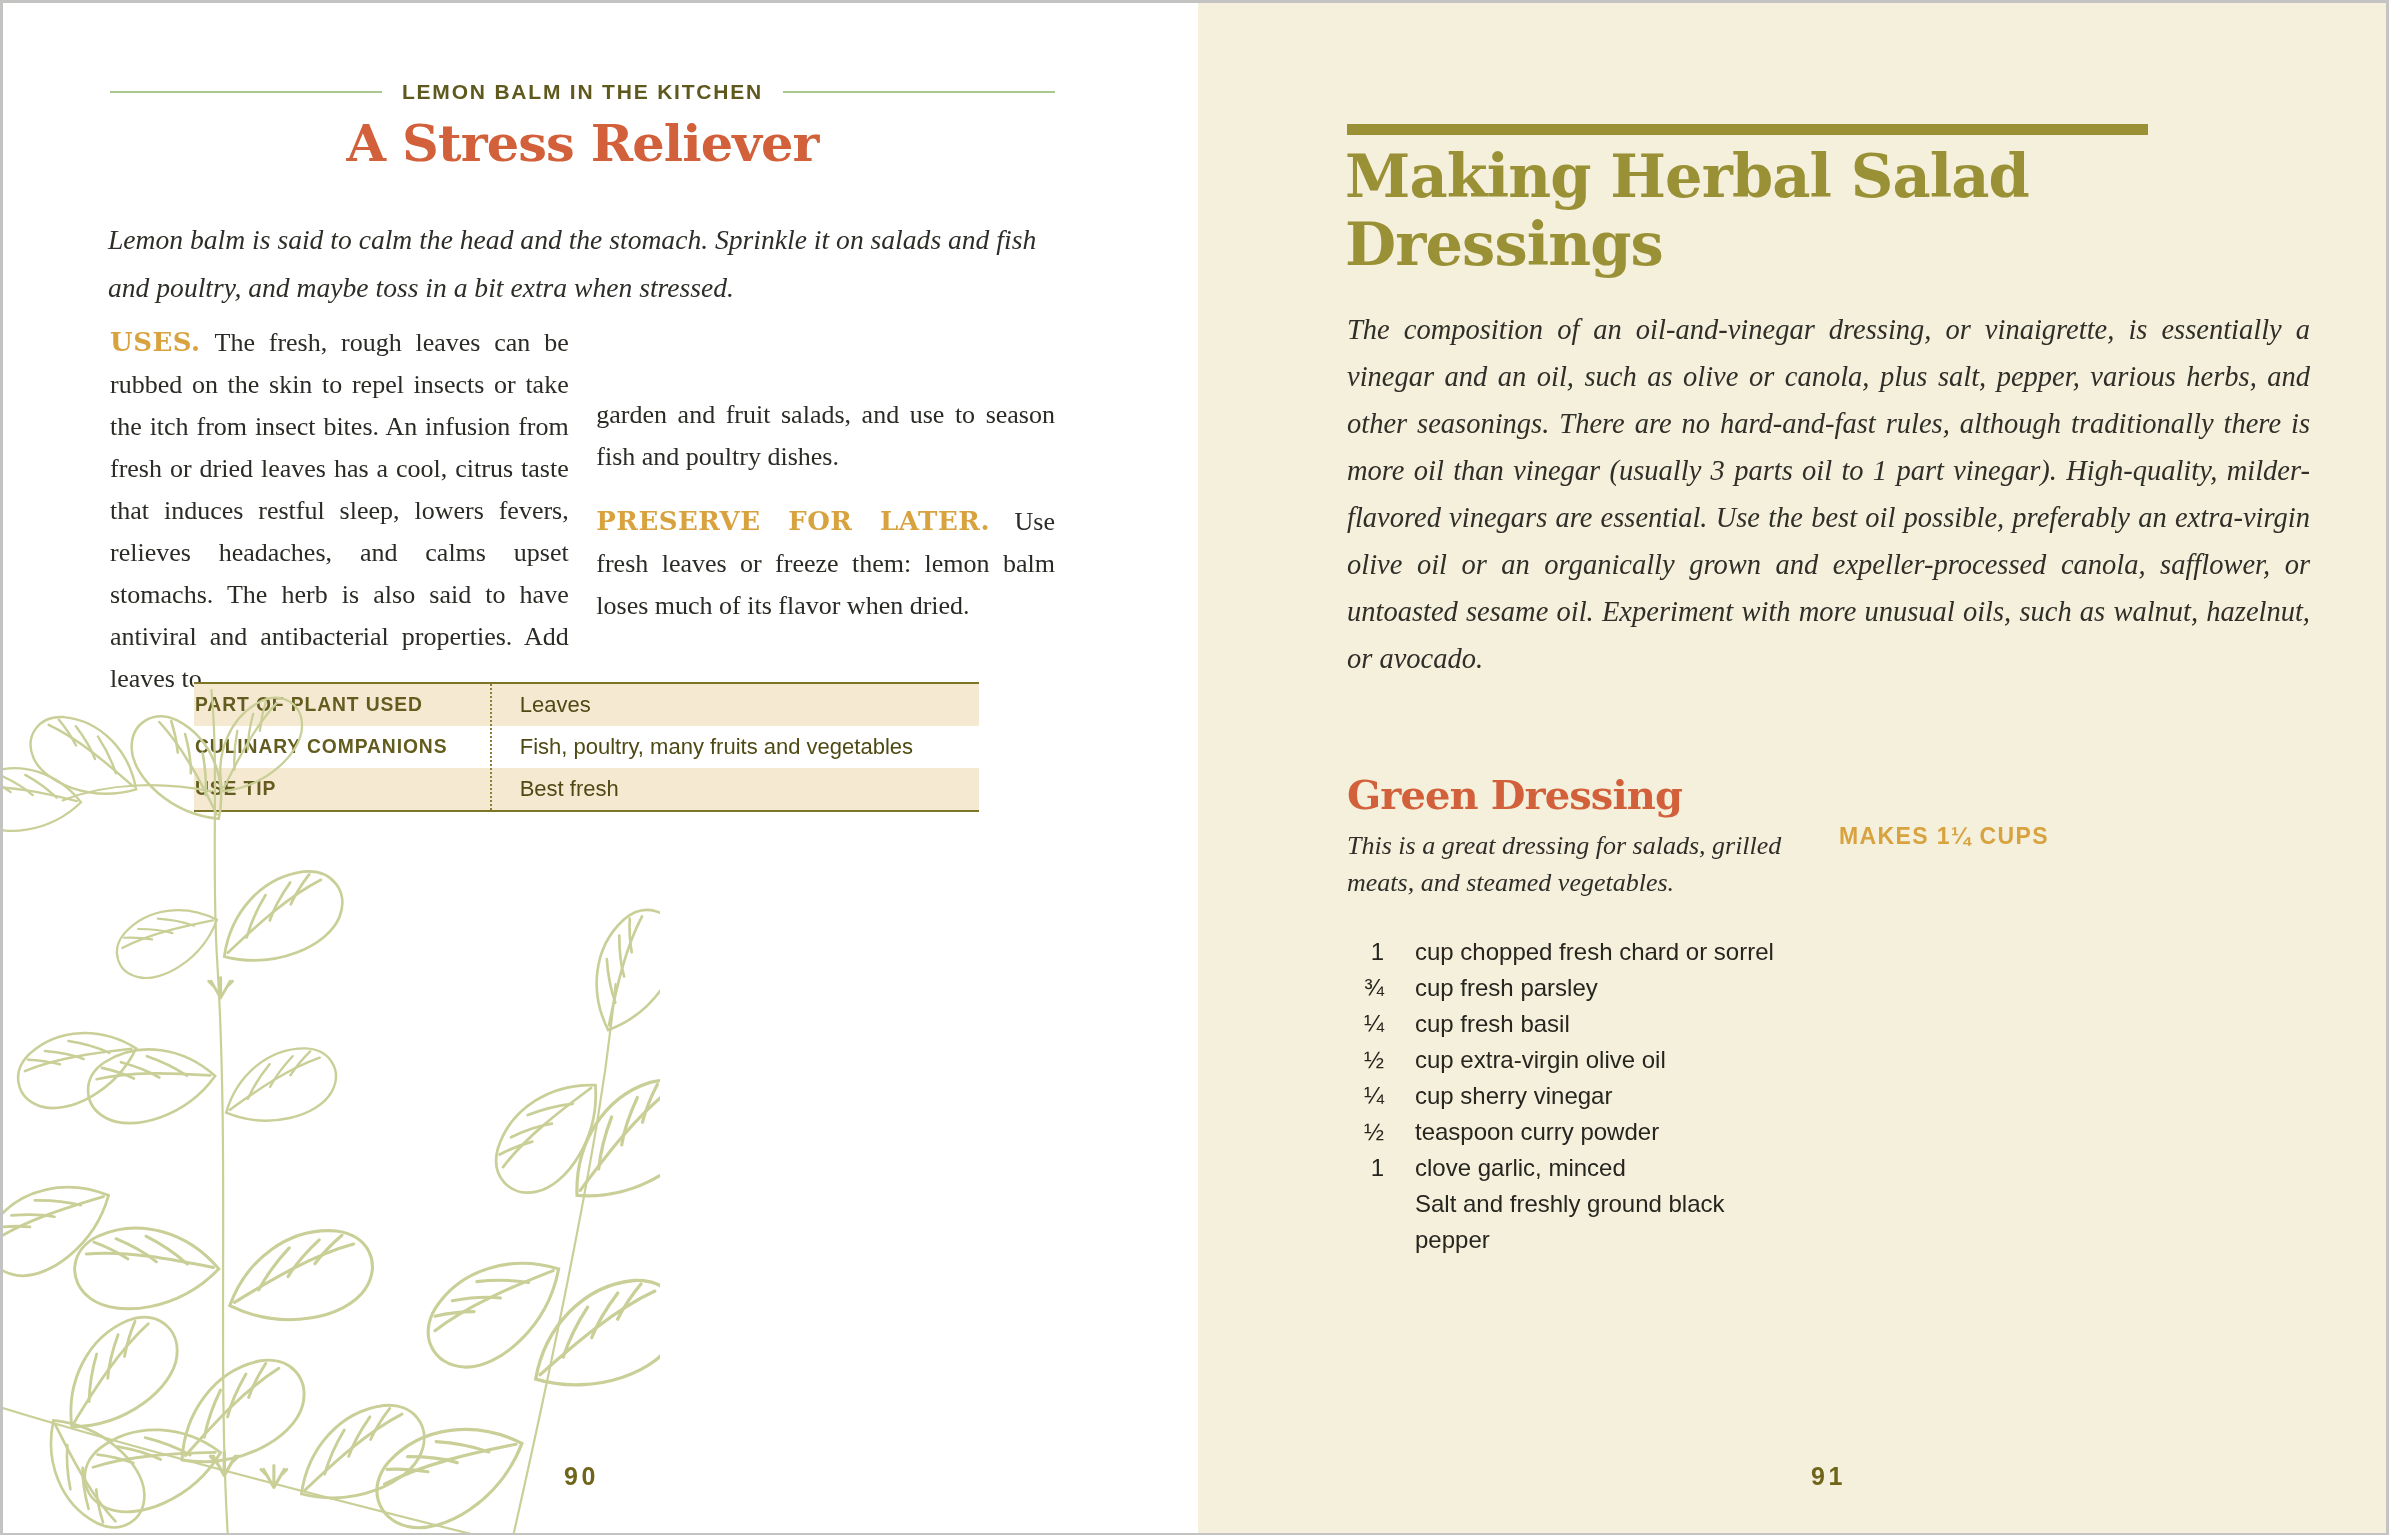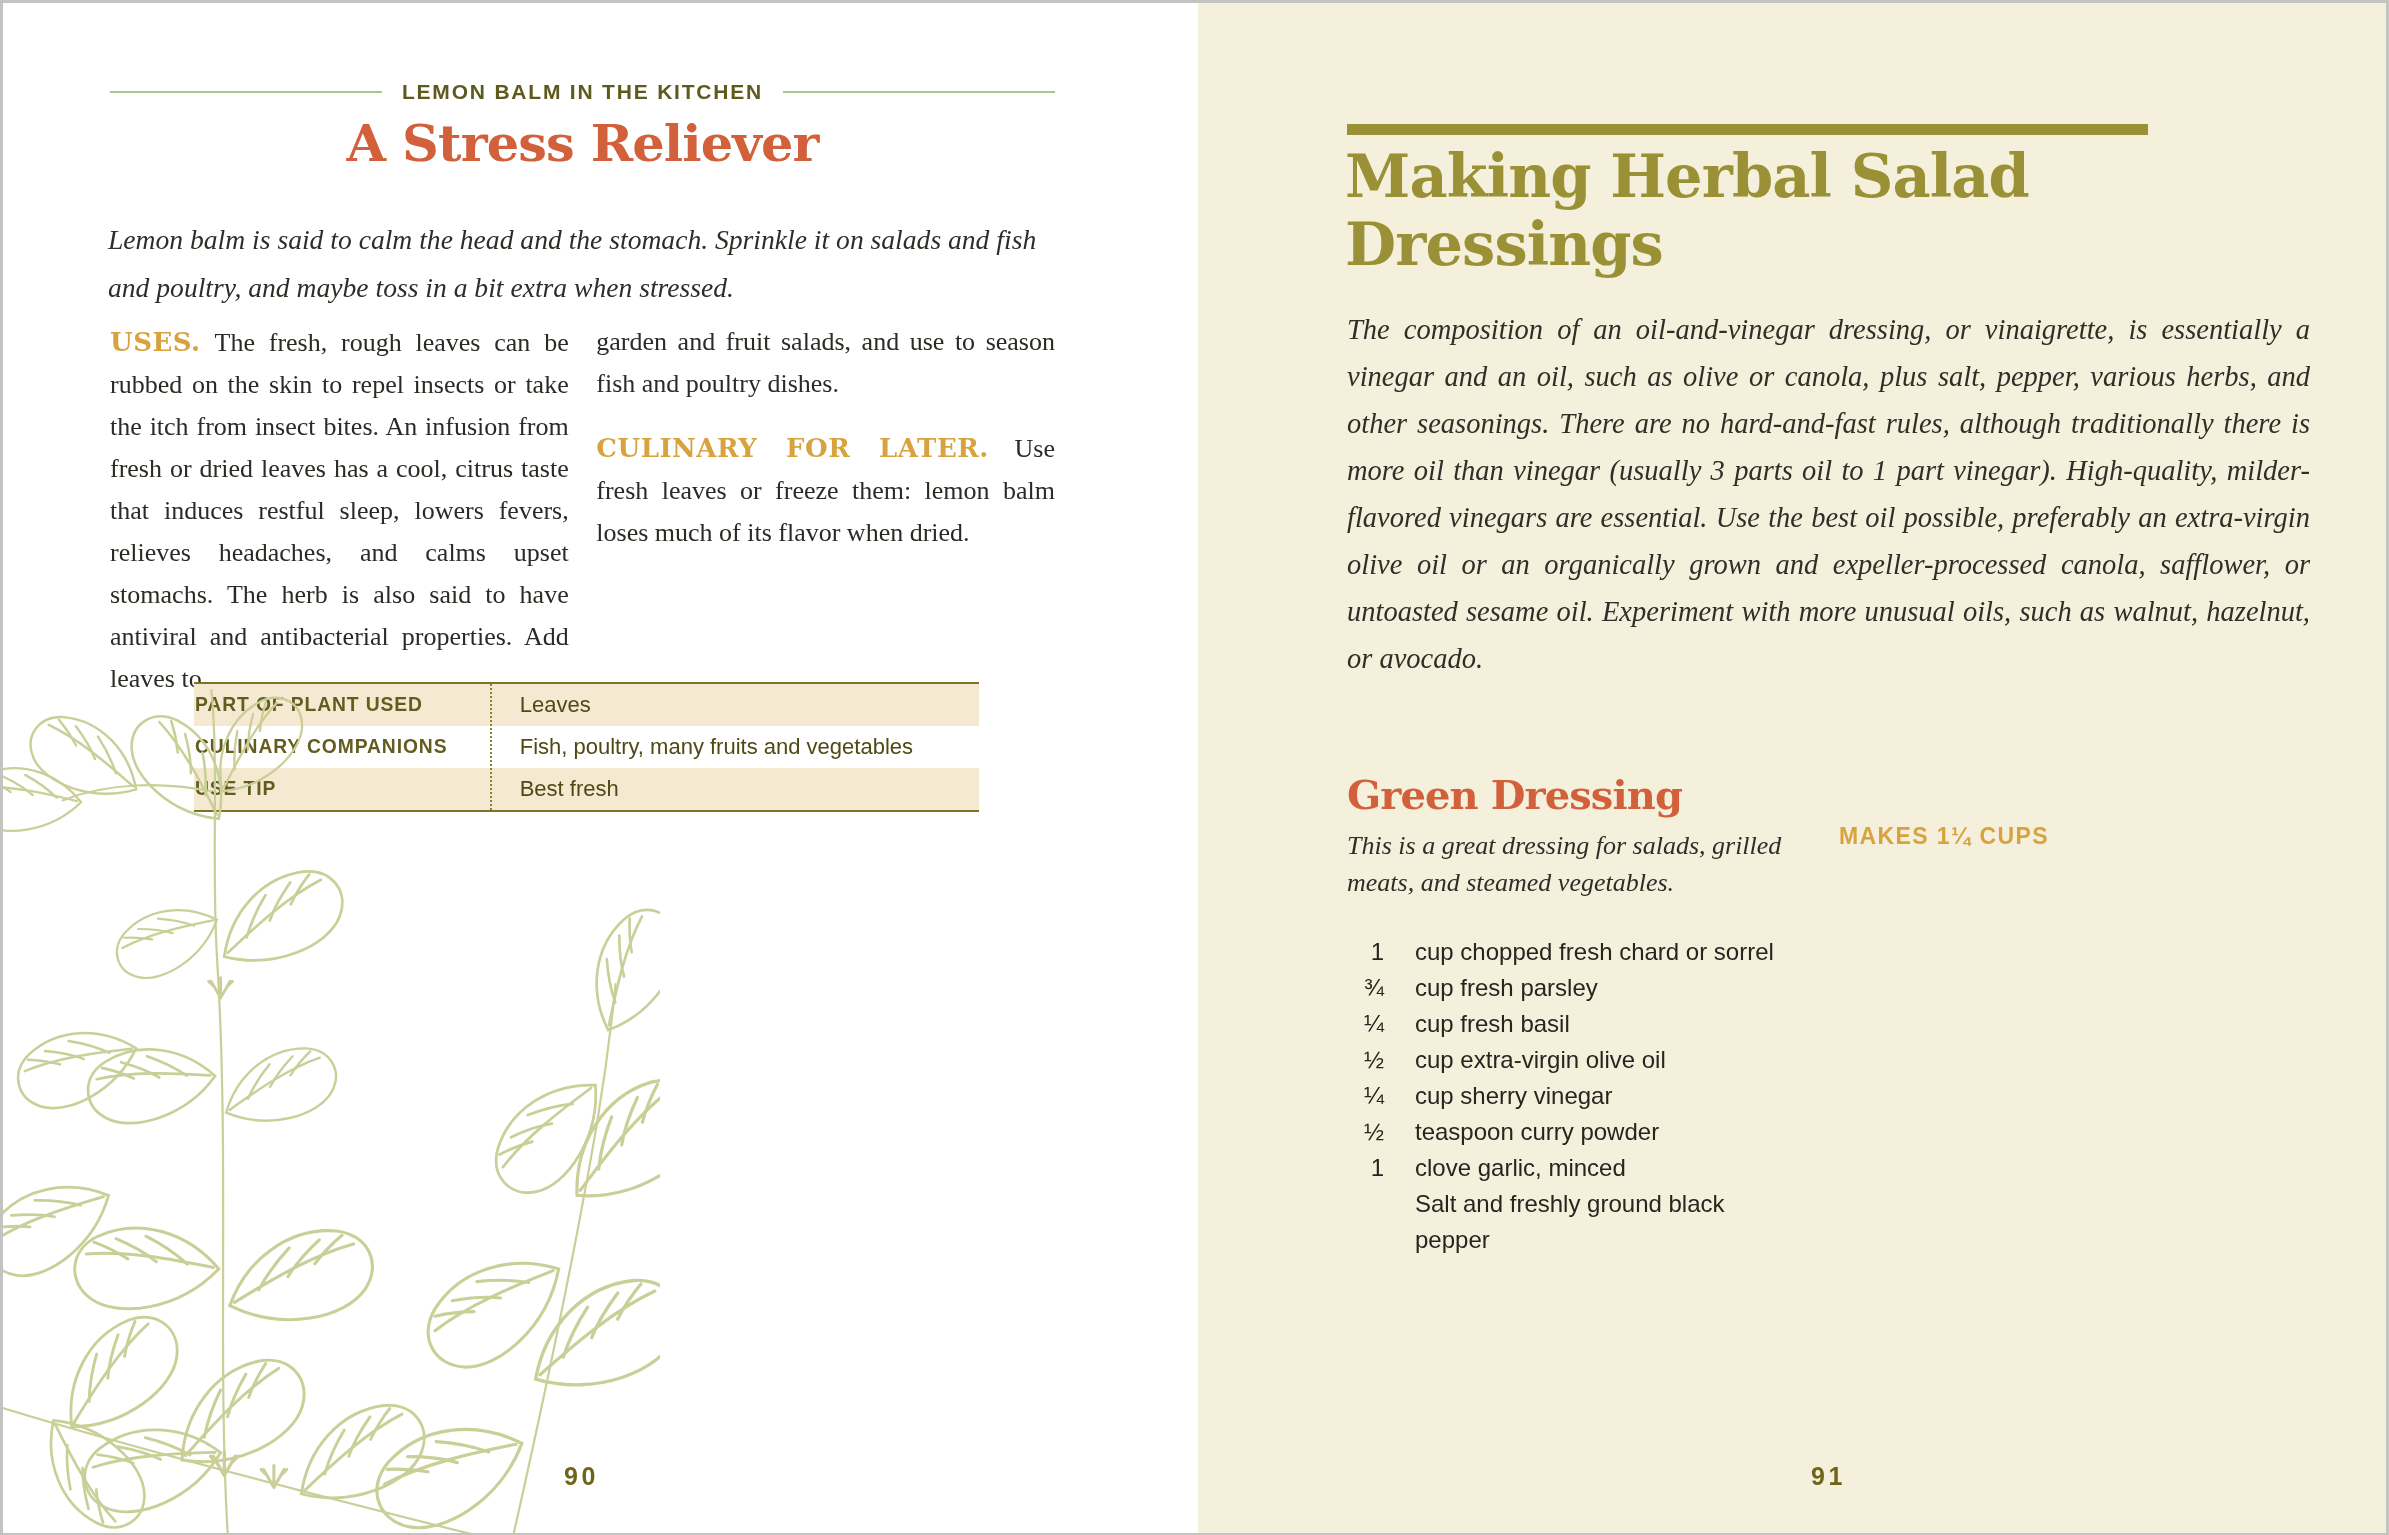--- a/index.html
+++ b/index.html
@@ -14,21 +14,21 @@
 
   
   .kicker-row{position:absolute;left:107px;top:77px;width:945px;display:flex;align-items:center;gap:20px;}
   .kicker-rule{flex:1;height:1.8px;background:#a9c78f;}
   .kicker-text{font-family:"Liberation Sans",sans-serif;font-weight:bold;font-size:21px;
     letter-spacing:1.8px;color:#5f591d;white-space:nowrap;}
   .l-title{position:absolute;left:107px;top:110px;width:945px;margin:0;text-align:center;
     font-family:"DejaVu Serif",serif;font-weight:bold;font-size:51px;letter-spacing:-0.9px;color:#d2613b;}
   .intro{position:absolute;left:105px;top:213px;width:961px;margin:0;
     font-style:italic;font-size:27.6px;line-height:48px;color:#2e2d28;}
-  .body-cols{position:absolute;left:107px;top:318px;width:945px;display:flex;gap:27.6px;}
+  .body-cols{position:absolute;left:107px;top:318px;width:945px;display:flex;gap:27.6px;align-items:center;}
   .body-col{width:459px;font-size:26px;line-height:42px;text-align:justify;}
   .body-col p{margin:0;}
   .gold-label{font-family:"DejaVu Serif",serif;font-weight:bold;color:#d8a23f;letter-spacing:0.5px;}
   .preserve-p{margin-top:22px !important;}
 
   .info-table{position:absolute;left:191px;top:679px;width:785px;
     border-top:2.8px solid #7d7526;border-bottom:2.8px solid #7d7526;
     font-family:"Liberation Sans",sans-serif;}
   .info-row{display:flex;height:42px;align-items:center;}
   .info-row.shaded .cell{background:#f5e9d2;}
@@ -81,21 +81,21 @@
     <h1 class="l-title">A Stress Reliever</h1>
 
     <p class="intro">Lemon balm is said to calm the head and the stomach. Sprinkle it on salads and fish and poultry, and maybe toss in a bit extra when stressed.</p>
 
     <div class="body-cols">
       <div class="body-col">
         <p><span class="gold-label">USES.</span>&nbsp;<span>The fresh, rough leaves can be rubbed on the skin to repel insects or take the itch from insect bites. An infusion from fresh or dried leaves has a cool, citrus taste that induces restful sleep, lowers fevers, relieves headaches, and calms upset stomachs. The herb is also said to have antiviral and antibacterial properties. Add leaves to</span></p>
       </div>
       <div class="body-col">
         <p>garden and fruit salads, and use to season fish and poultry dishes.</p>
-        <p class="preserve-p"><span class="gold-label">CULINARY FOR LATER.</span>&nbsp;<span>Use fresh leaves or freeze them: lemon balm loses much of its flavor when dried.</span></p>
+        <p class="preserve-p"><span class="gold-label">PRESERVE FOR LATER.</span>&nbsp;<span>Use fresh leaves or freeze them: lemon balm loses much of its flavor when dried.</span></p>
       </div>
     </div>
 
     <div class="info-table">
       <div class="dotted-divider"></div>
       <div class="info-row shaded">
         <div class="cell cell-label">PART OF PLANT USED</div>
         <div class="cell cell-gap"></div>
         <div class="cell cell-value">Leaves</div>
       </div>

